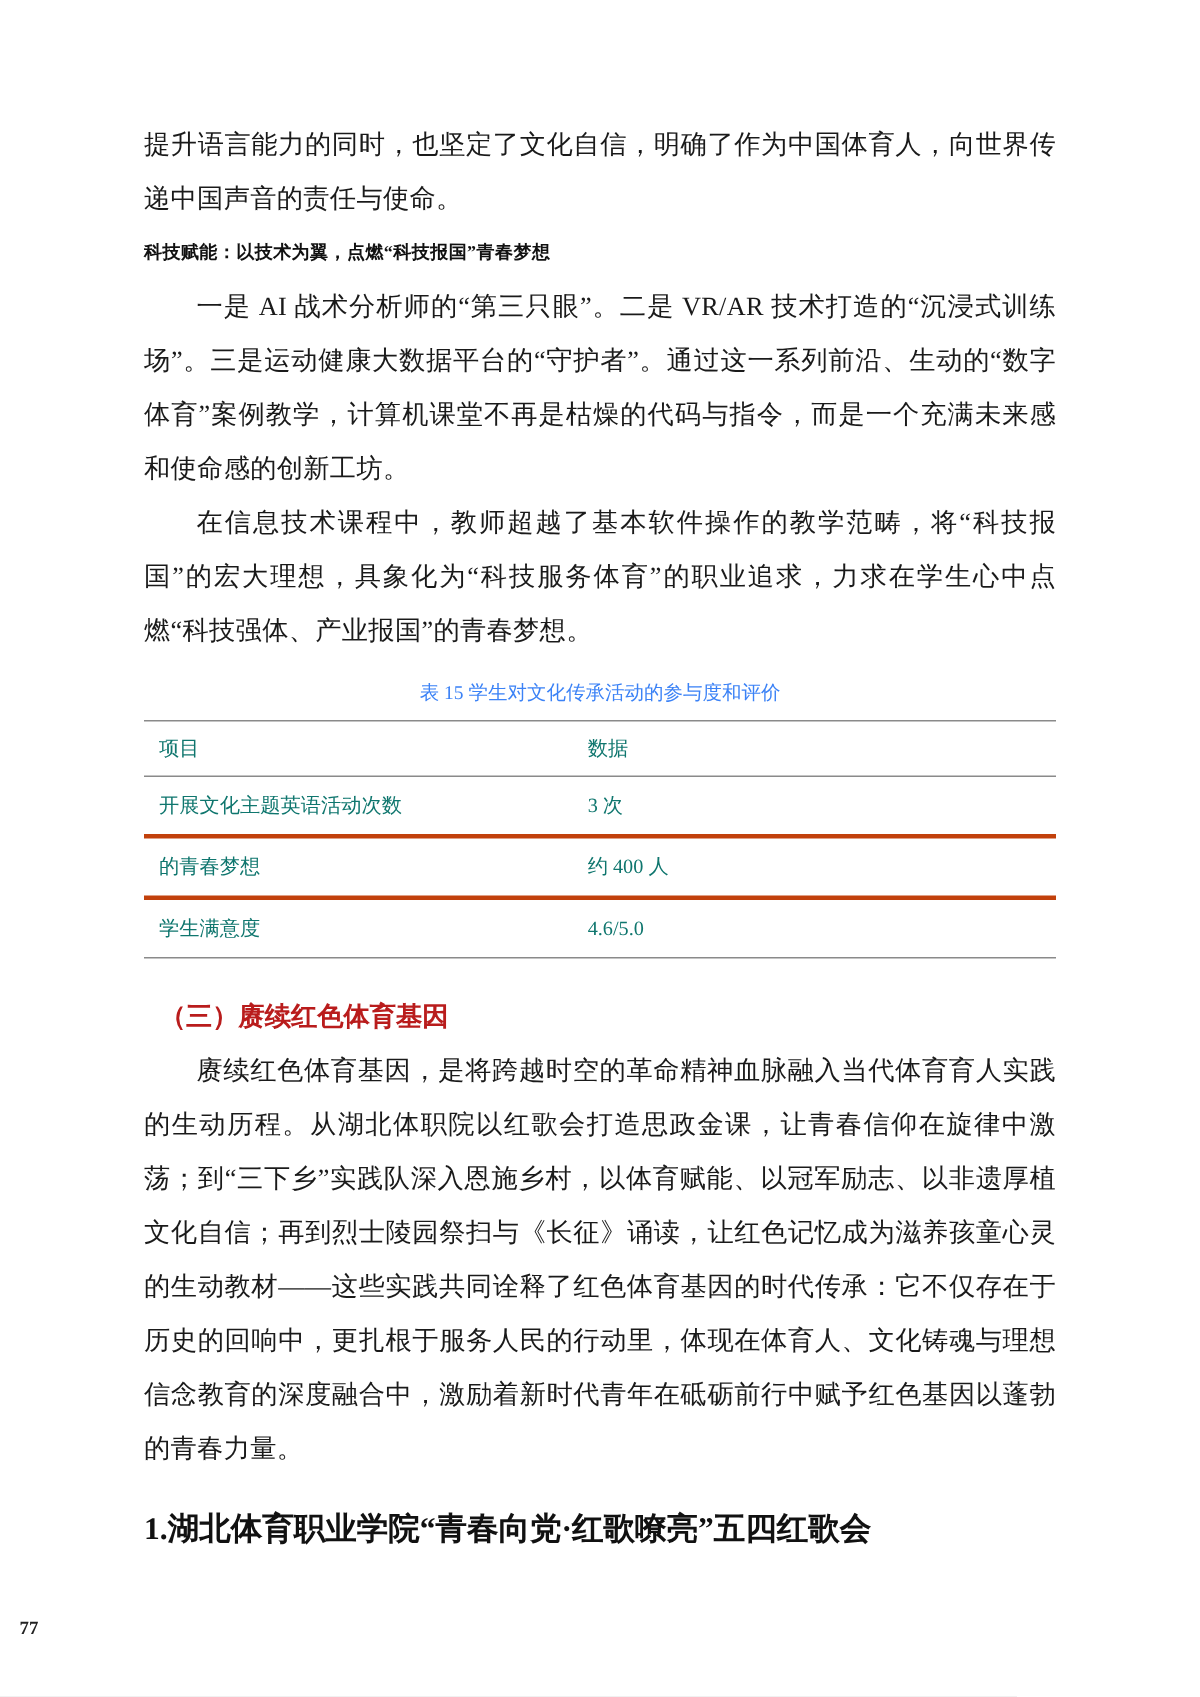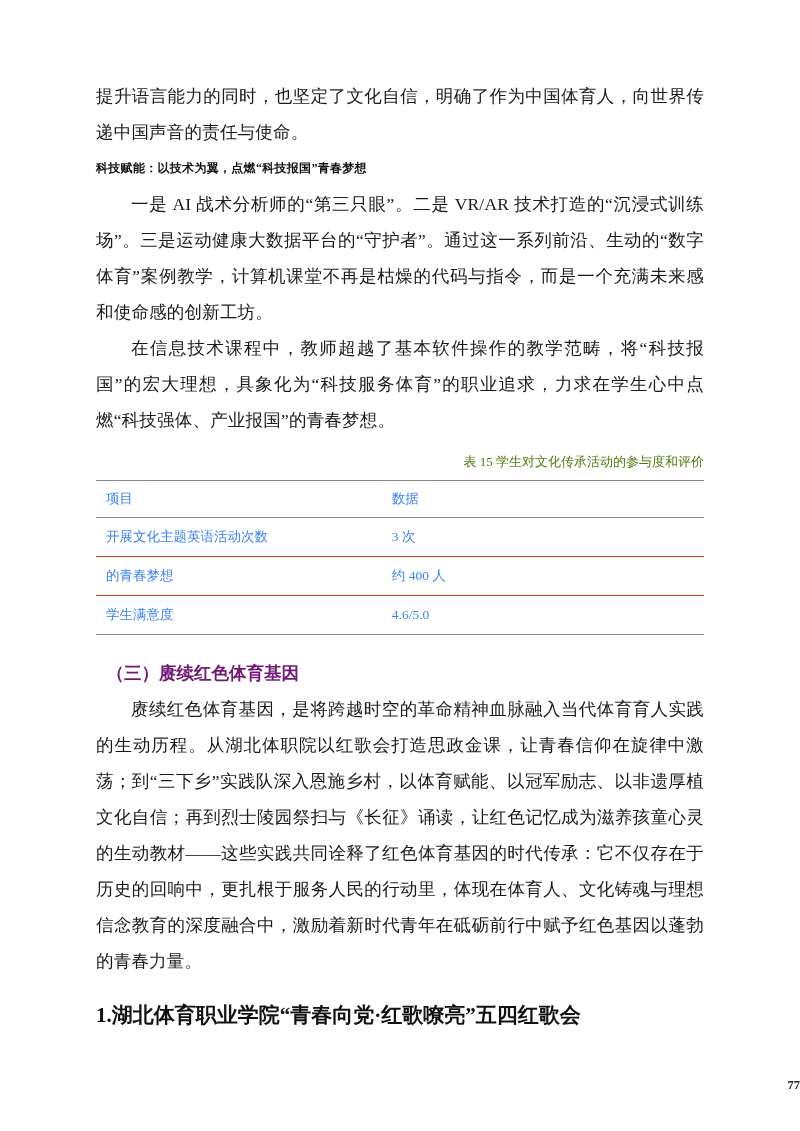--- a/index.html
+++ b/index.html
@@ -41,71 +41,71 @@
     font-weight: bold;
     margin: 0;
     color: #111;
     letter-spacing: 0.3px;
   }
   h3.sub-heading {
     font-size: 17.5px;
     line-height: 36px;
     font-weight: bold;
     margin: 0;
-    color: #701a75;
+    color: #b91c1c;
     text-indent: 0.6em;
   }
   h3.numbered-heading {
     font-size: 21px;
     line-height: 36px;
     font-weight: bold;
     margin: 0;
     color: #111;
   }
   .spacer-sm { height: 10px; }
   .spacer-md { height: 18px; }
   .table-block {
     margin: 14px 0 10px 0;
   }
   .table-caption {
-    text-align: right;
+    text-align: center;
     font-size: 13px;
-    color: #4d7c0f;
+    color: #3b82f6;
     margin-bottom: 8px;
     line-height: 20px;
   }
   table.data-table {
     width: 100%;
     border-collapse: collapse;
     font-size: 13.5px;
-    color: #3b82f6;
+    color: #0f766e;
   }
   table.data-table thead th {
     text-align: left;
     font-weight: normal;
     padding: 9px 4px 9px 10px;
     border-top: 1px solid #8a8a8a;
     border-bottom: 1px solid #8a8a8a;
   }
   table.data-table tbody td {
     text-align: left;
     padding: 10px 4px 10px 10px;
-    border-bottom: 1px solid #c2410c;
+    border-bottom: 3px solid #c2410c;
   }
   table.data-table tbody tr:last-child td {
     border-bottom: 1px solid #8a8a8a;
   }
   .col-item { width: 47%; }
   .col-data { width: 53%; }
   .page-number {
     position: absolute;
-    left: 0;
+    left: 13px;
     right: 0;
     bottom: 38px;
-    text-align: right;
+    text-align: left;
     font-size: 12.5px;
     color: #222;
     font-weight: bold;
   }
 </style>
 </head>
 <body>
 
 <div class="page">
   <div class="content">

